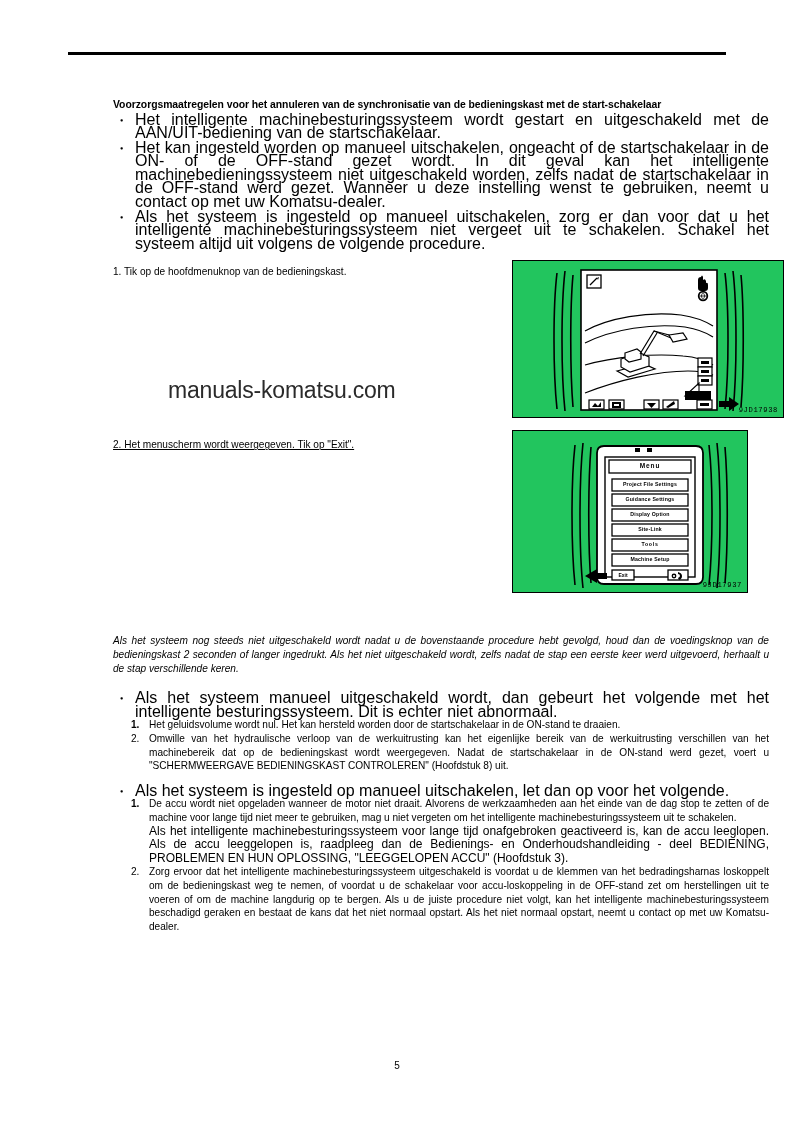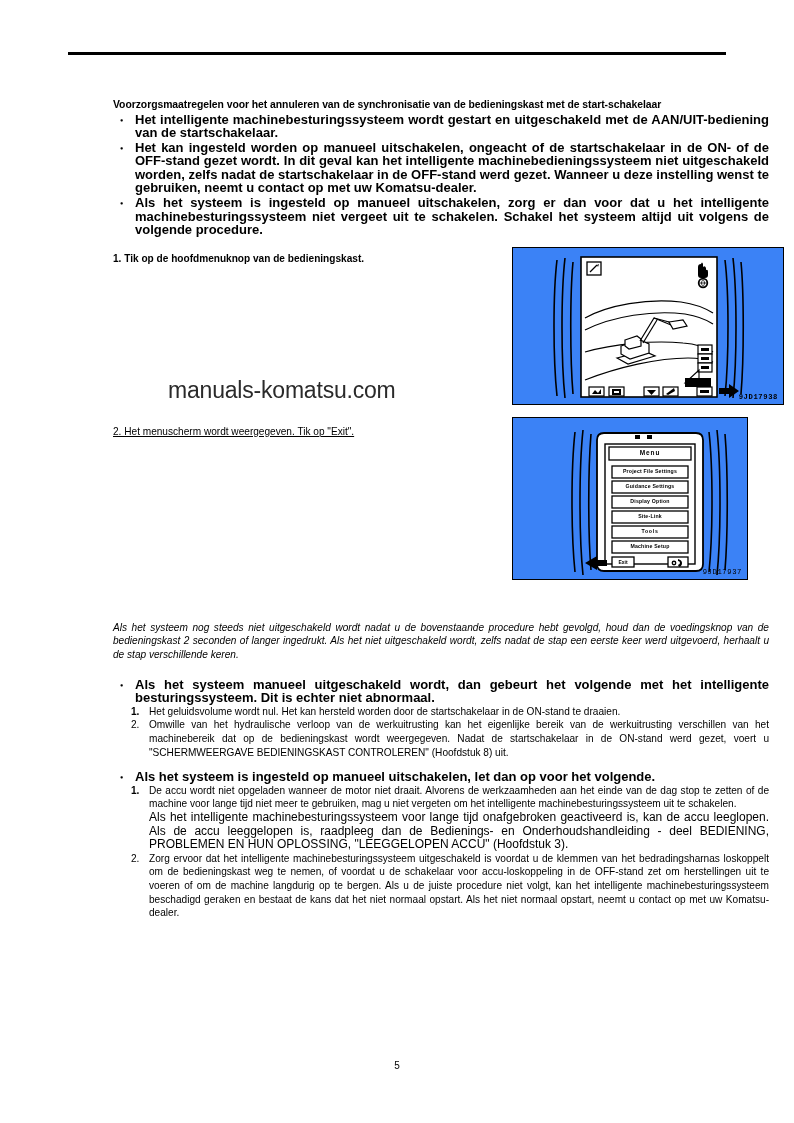--- a/index.html
+++ b/index.html
@@ -42,25 +42,24 @@
     letter-spacing: -0.05px;
   }
   ul.bullets {
     list-style: none;
     margin: 0;
     padding: 0;
   }
   ul.bullets > li {
     position: relative;
     padding-left: 22px;
-    font-size: 13px;
+    font-size: 16px;
     line-height: 13.6px;
     margin-top: 1px;
     text-align: justify;
-    font-weight: bold;
   }
   ul.bullets > li::before {
     content: "\25CF";
     position: absolute;
     left: 7px;
     top: 0px;
     font-size: 5.5px;
     line-height: 14px;
   }
   .para {
@@ -77,21 +76,21 @@
   }
 
   
   .step-row {
     position: relative;
     min-height: 10px;
   }
   .fig-box {
     position: absolute;
     border: 1.6px solid #000;
-    background: #3b82f6;
+    background: #22c55e;
     box-sizing: border-box;
     padding-left: 28px;
   }
   .fig1 {
     left: 399px;
     top: -5px;
     width: 272px;
     height: 158px;
   }
   .fig2 {
@@ -179,21 +178,21 @@
     <div class="sec-heading">Voorzorgsmaatregelen voor het annuleren van de synchronisatie van de bedieningskast met de start-schakelaar</div>
 
     <ul class="bullets">
       <li>Het intelligente machinebesturingssysteem wordt gestart en uitgeschakeld met de AAN/UIT-bediening van de startschakelaar.</li>
       <li>Het kan ingesteld worden op manueel uitschakelen, ongeacht of de startschakelaar in de ON- of de OFF-stand gezet wordt. In dit geval kan het intelligente machinebedieningssysteem niet uitgeschakeld worden, zelfs nadat de startschakelaar in de OFF-stand werd gezet. Wanneer u deze instelling wenst te gebruiken, neemt u contact op met uw Komatsu-dealer.</li>
       <li>Als het systeem is ingesteld op manueel uitschakelen, zorg er dan voor dat u het intelligente machinebesturingssysteem niet vergeet uit te schakelen. Schakel het systeem altijd uit volgens de volgende procedure.</li>
     </ul>
 
     <div class="spacer-md"></div>
 
-    <div class="step-row" style="height:163px;font-weight:bold;">
+    <div class="step-row" style="height:163px;">
       <div class="step-line">1. Tik op de hoofdmenuknop van de bedieningskast.</div>
 
       <div class="fig-box fig1">
         <svg class="bezel-svg" width="272" height="158" viewBox="0 0 272 158">
 
           <g stroke="#000" stroke-width="1.6" fill="none">
             <path d="M44,12 C40,45 40,110 44,148"></path>
             <path d="M52,10 C48,45 48,112 52,150"></path>
             <path d="M60,14 C57,46 57,110 60,146"></path>
 

